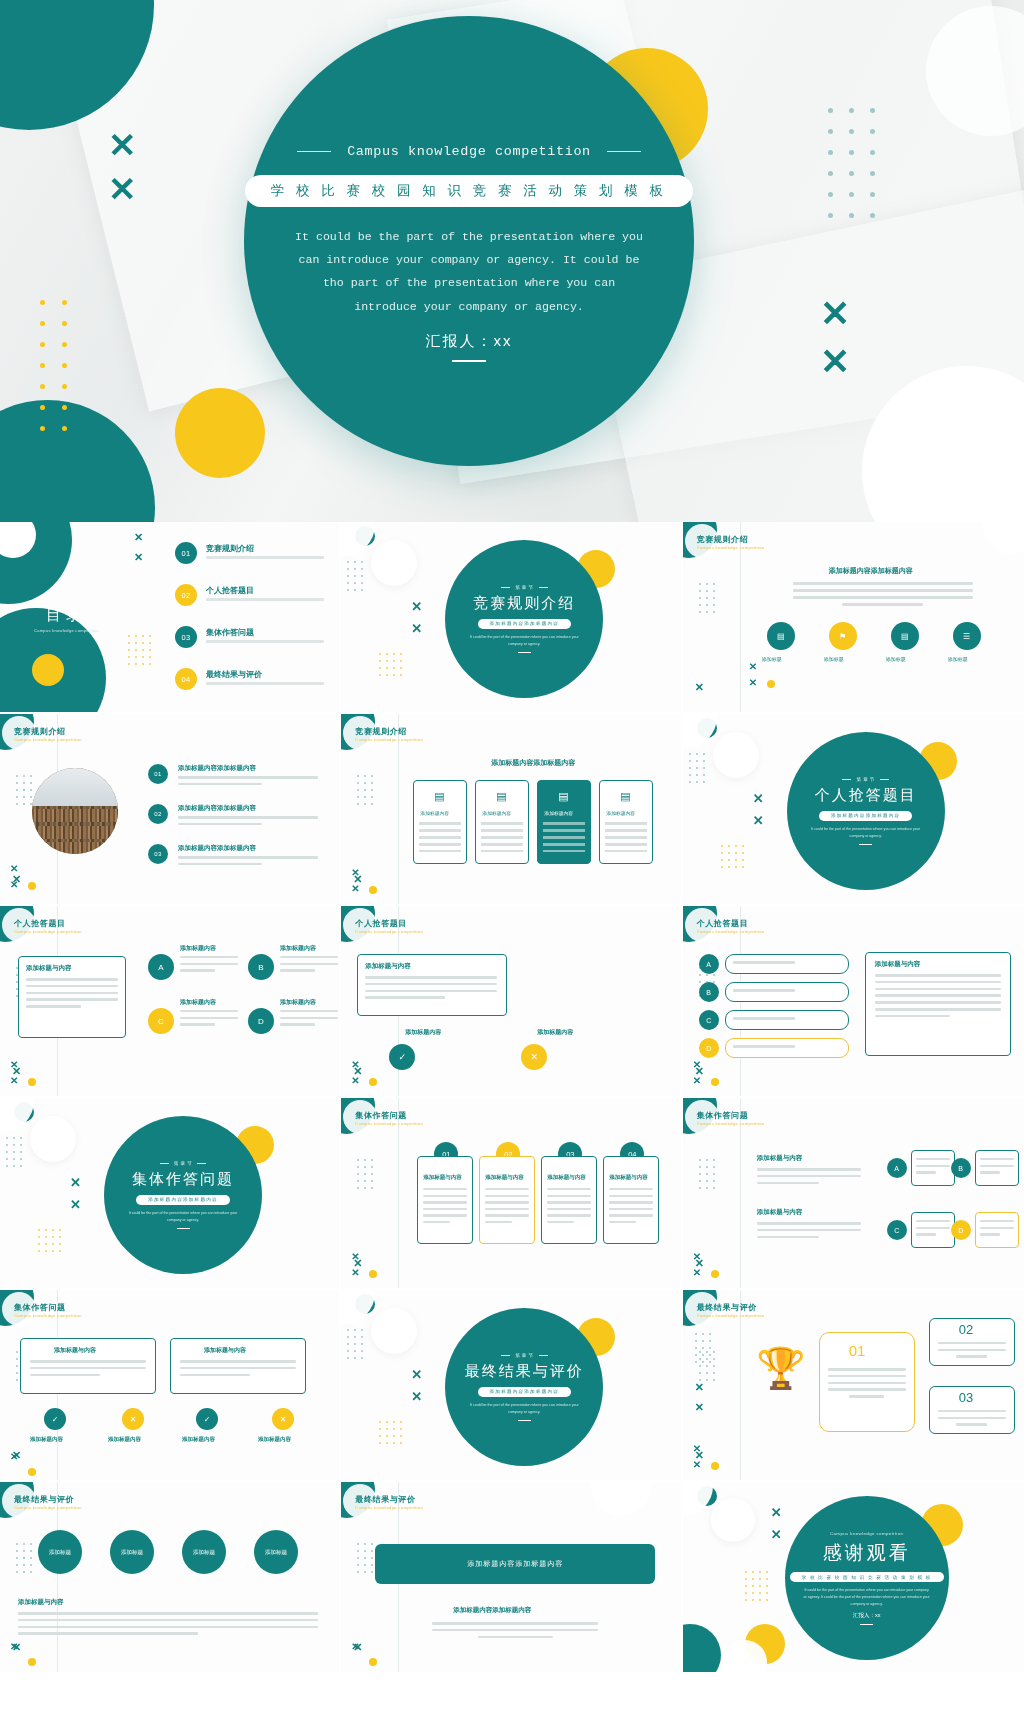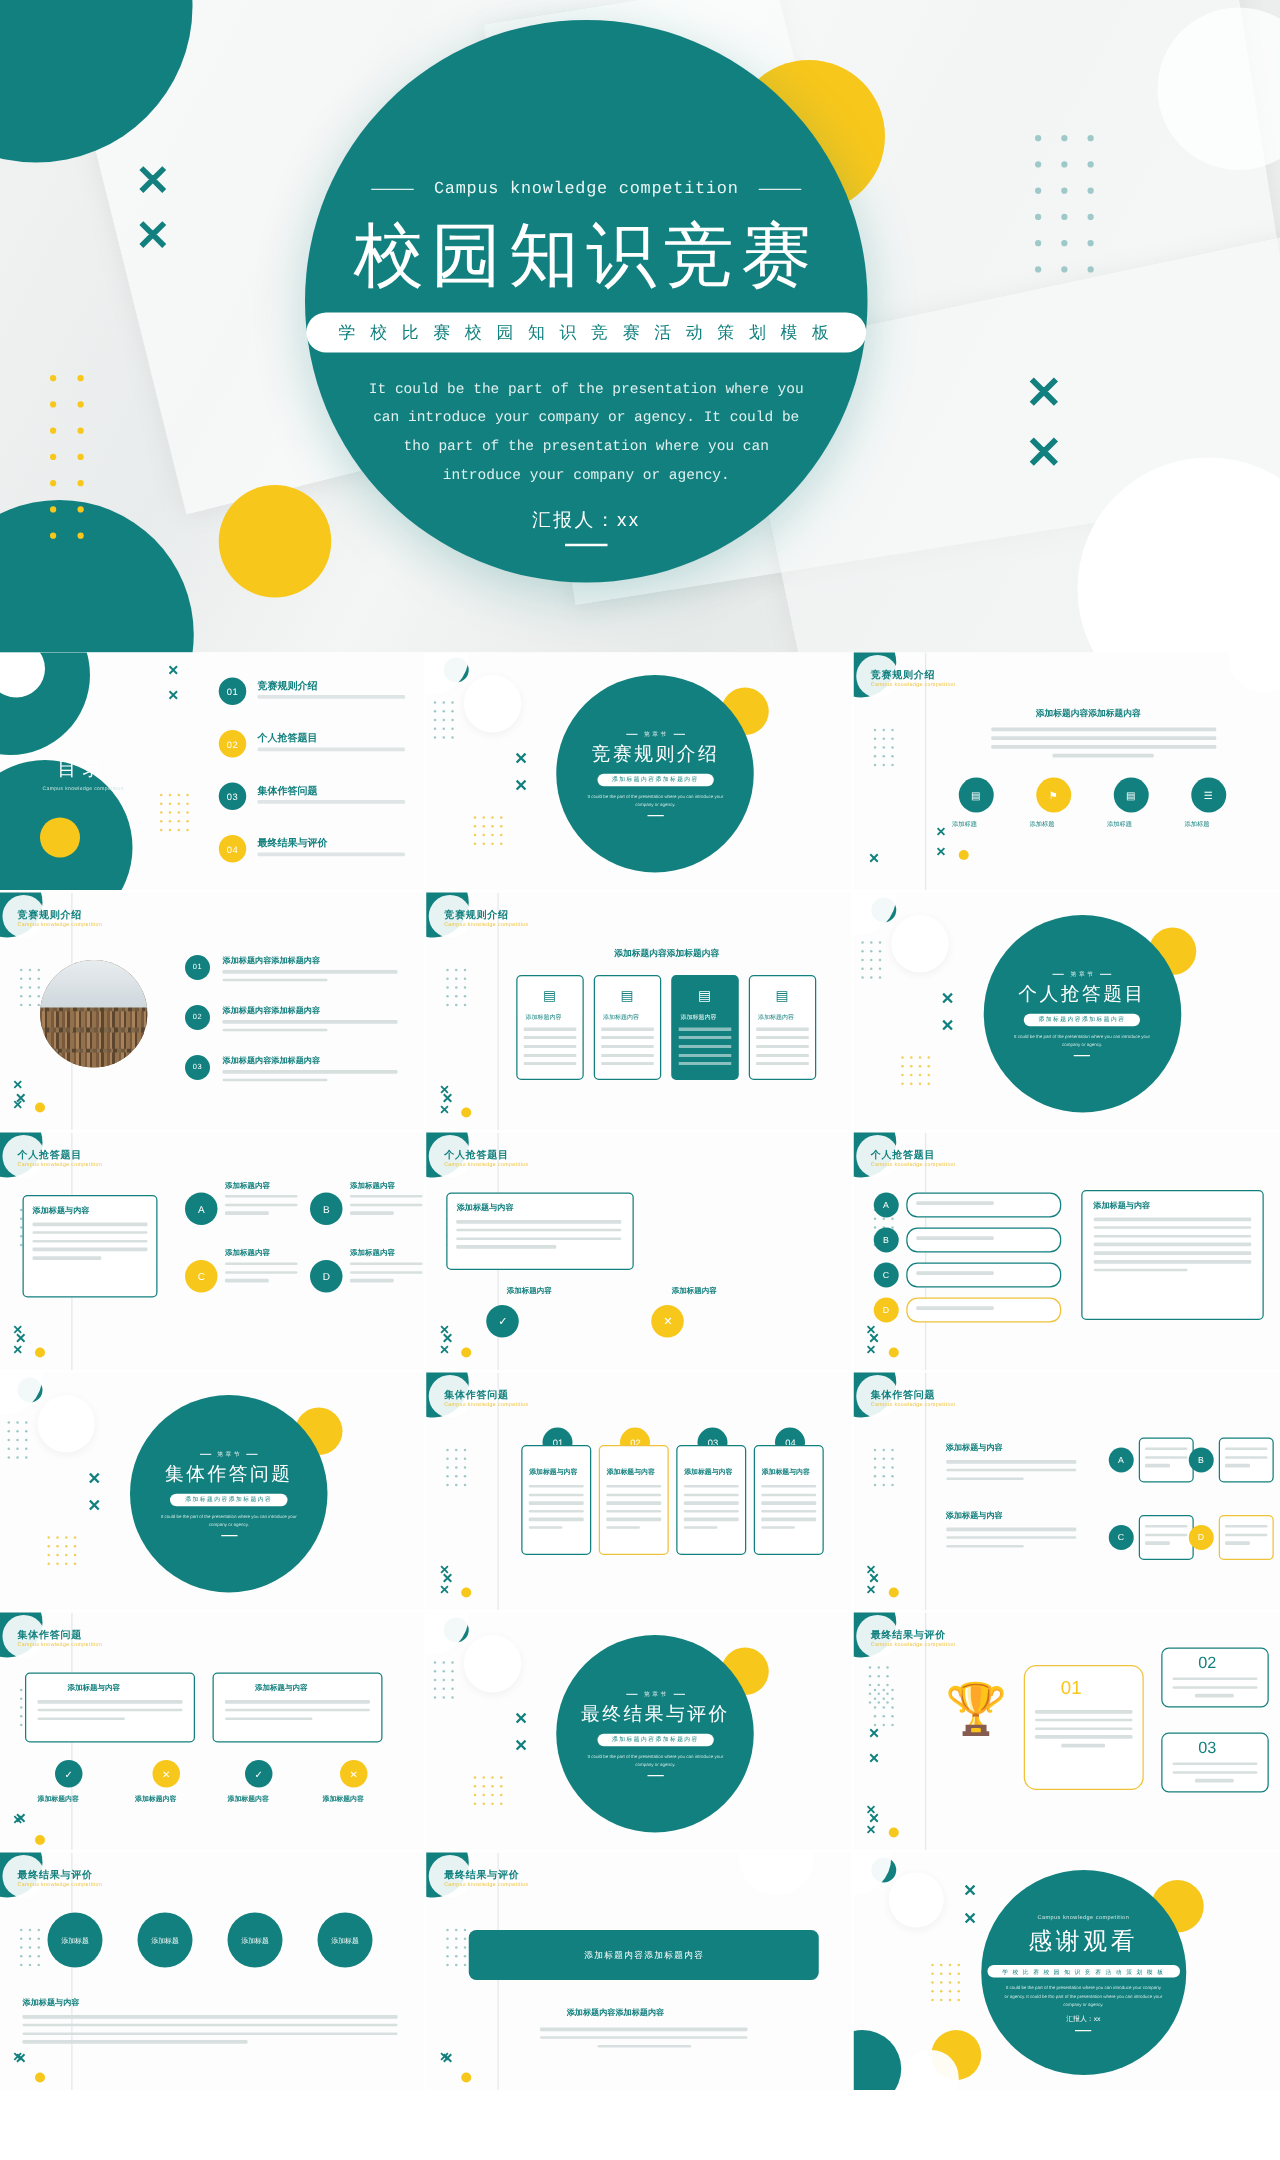--- a/index.html
+++ b/index.html
@@ -199,21 +199,20 @@
         <span style="width: 5px; height: 5px; border-radius: 50%; background: rgb(158, 201, 200); margin: 8px 0px;"></span>
       </div>
 
     <div class="hero-main">
       <div class="hero-inner">
         <div class="eyebrow">
           <span class="dash"></span>
           <span class="etxt">Campus knowledge competition</span>
           <span class="dash"></span>
         </div>
-        <div class="hero-title">校园知识竞赛</div>
         <div class="hero-pill">学 校 比 赛 校 园 知 识 竞 赛 活 动 策 划 模 板</div>
         <div class="hero-para">It could be the part of the presentation where you can introduce your company or agency. It could be tho part of the presentation where you can introduce your company or agency.</div>
         <div class="hero-presenter">汇报人：xx</div>
         <div class="hero-rule"></div>
       </div>
     </div>
   </div>
 
   <div class="grid" id="thumbgrid">
       <div class="thumb">

